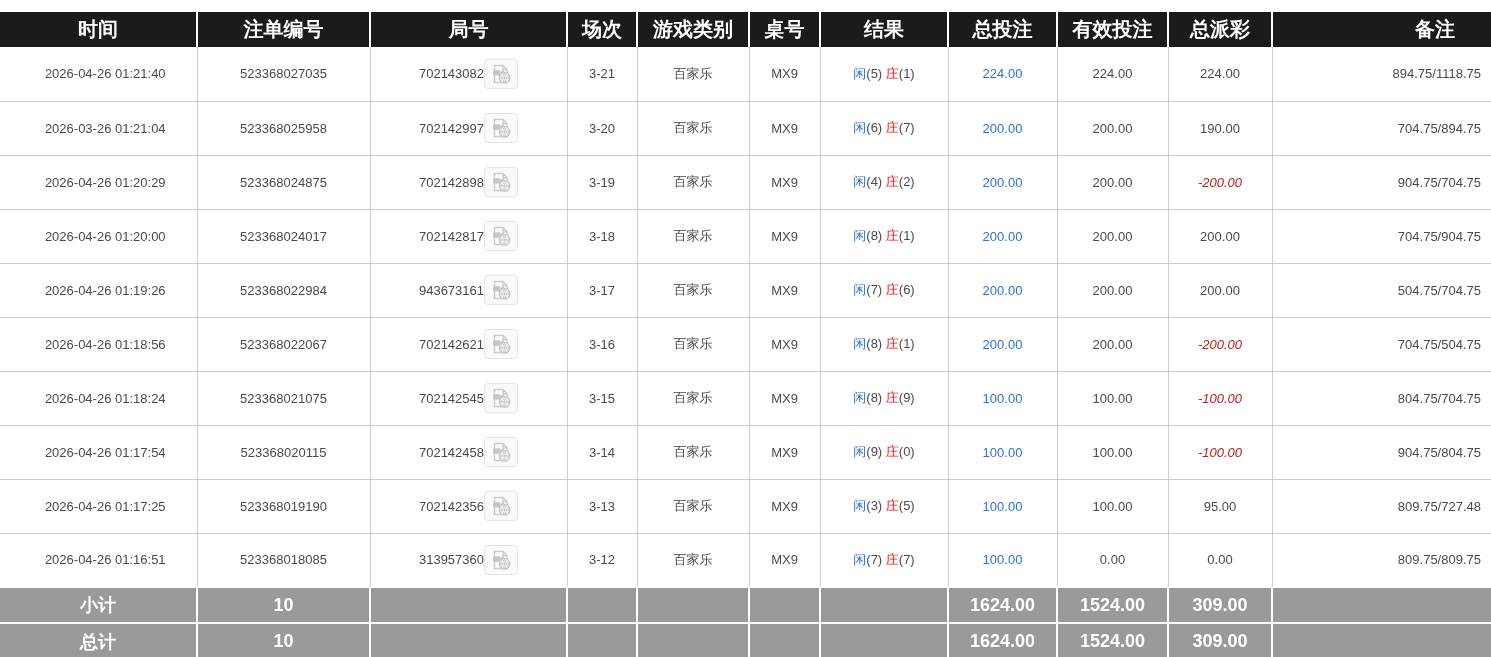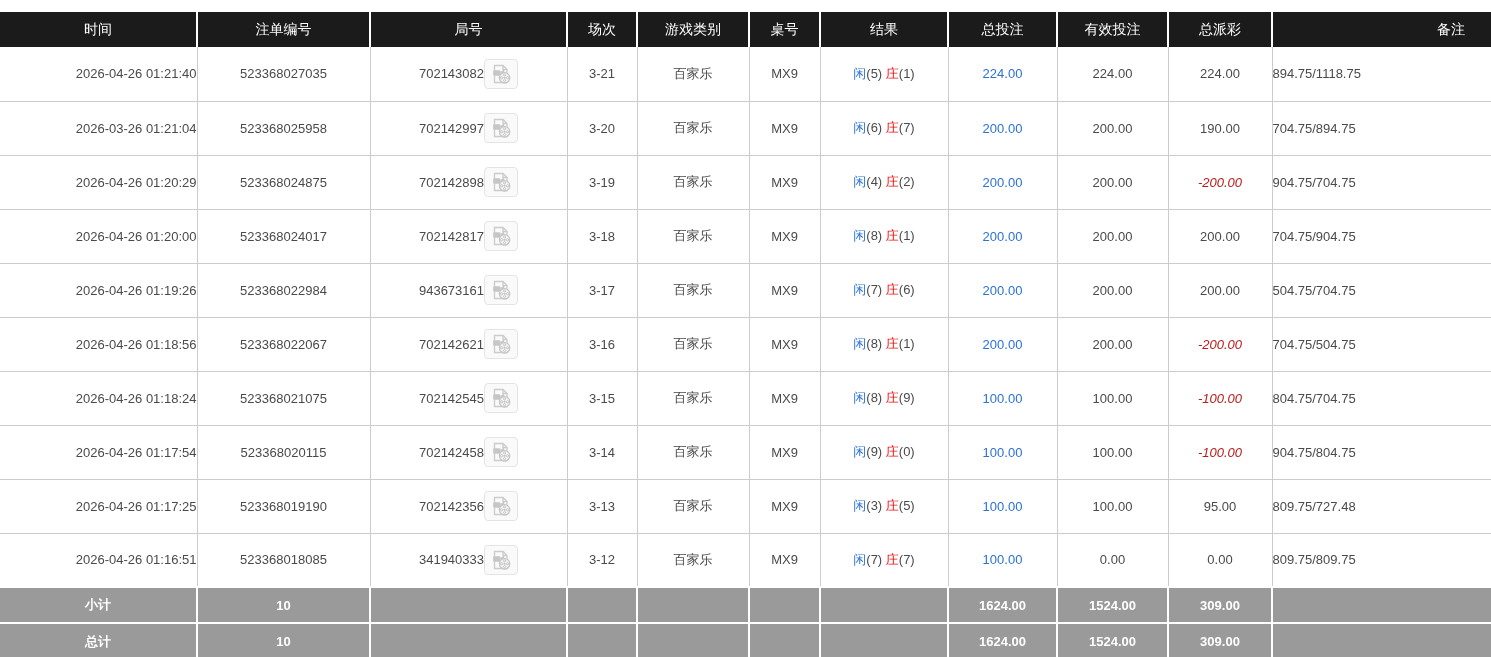--- a/index.html
+++ b/index.html
@@ -12,43 +12,43 @@
   .page { width: 1491px; padding-top: 12px; }
   table.bet-table {
     width: 1491px;
     border-collapse: collapse;
     table-layout: fixed;
   }
   
   thead th {
     background: #1b1b1b;
     color: #ffffff;
-    font-weight: normal;
-    font-size: 14px;
+    font-weight: bold;
+    font-size: 20px;
     height: 35px;
     text-align: center;
     border-left: 2px solid #ffffff;
     padding: 0;
   }
   thead th:first-child { border-left: none; }
-  thead th.col-remark { text-align: right; padding-right: 26px; }
+  thead th.col-remark { text-align: right; padding-right: 36px; }
   
   tbody td {
     height: 54px;
     background: #ffffff;
     border-bottom: 1px solid #cccccc;
     border-right: 1px solid #cccccc;
     text-align: center;
     vertical-align: middle;
     color: #4a4a4a;
     font-size: 13px;
   }
   tbody td:last-child { border-right: none; }
-  tbody td.cell-time { text-align: right; padding-left: 14px; }
-  tbody td.cell-remark { text-align: left; padding-right: 10px; }
+  tbody td.cell-time { text-align: center; padding-left: 14px; }
+  tbody td.cell-remark { text-align: right; padding-right: 10px; }
   .round-wrap { display: flex; align-items: center; justify-content: center; }
   .video-btn {
     display: inline-flex; align-items: center; justify-content: center;
     width: 34px; height: 30px;
     background: #fafafa;
     border: 1px solid #e4e4e4;
     border-radius: 4px;
     cursor: pointer;
   }
   .blue { color: #2b72d9; }
@@ -58,21 +58,21 @@
   .result-group { white-space: nowrap; }
   
   tfoot td {
     background: #9a9a9a;
     color: #ffffff;
     font-weight: bold;
     height: 36px;
     text-align: center;
     border-left: 2px solid #ffffff;
     border-top: 2px solid #ffffff;
-    font-size: 13px;
+    font-size: 18px;
   }
   tfoot td:first-child { border-left: none; }
 </style>
 </head>
 <body>
 
 <div class="page">
   <table class="bet-table">
     <colgroup>
       <col style="width:197px">
@@ -425,21 +425,21 @@
     <td class="blue">100.00</td>
     <td>100.00</td>
     <td class="cell-payout">95.00</td>
     <td class="cell-remark">809.75/727.48</td>
   </tr>
         <tr>
     <td class="cell-time">2026-04-26 01:16:51</td>
     <td>523368018085</td>
     <td>
       <span class="round-wrap">
-        <span>341940333</span>
+        <span>313957360</span>
         <span class="video-btn">
           <svg width="22" height="22" viewBox="0 0 22 22">
             <path d="M4.5 2.5 h8.5 l4 4 v13 h-12.5 z" fill="none" stroke="#cccccc" stroke-width="1.4"></path>
             <path d="M13 2.5 v4 h4" fill="none" stroke="#cccccc" stroke-width="1.4"></path>
             <rect x="3.2" y="7.2" width="7.2" height="5.6" rx="1" fill="#c6c6c6"></rect>
             <polygon points="10.4,9 14.2,6.6 14.2,13.4 10.4,11" fill="#c6c6c6"></polygon>
             <circle cx="14.6" cy="14.8" r="5.2" fill="#f6f6f6" stroke="#c6c6c6" stroke-width="1.3"></circle>
             <circle cx="14.6" cy="14.8" r="1.1" fill="#c6c6c6"></circle>
             <circle cx="14.6" cy="11.9" r="1.1" fill="none" stroke="#c6c6c6" stroke-width="1"></circle>
             <circle cx="14.6" cy="17.7" r="1.1" fill="none" stroke="#c6c6c6" stroke-width="1"></circle>

